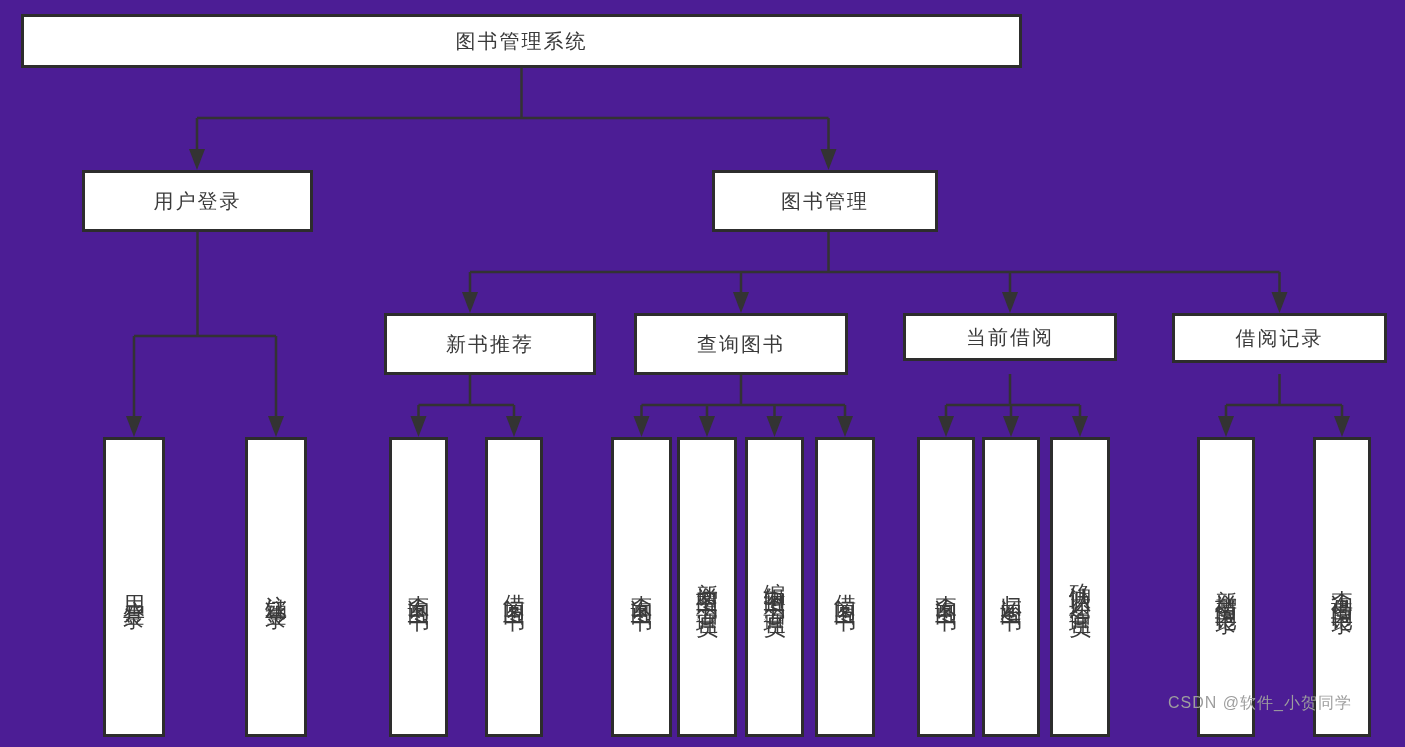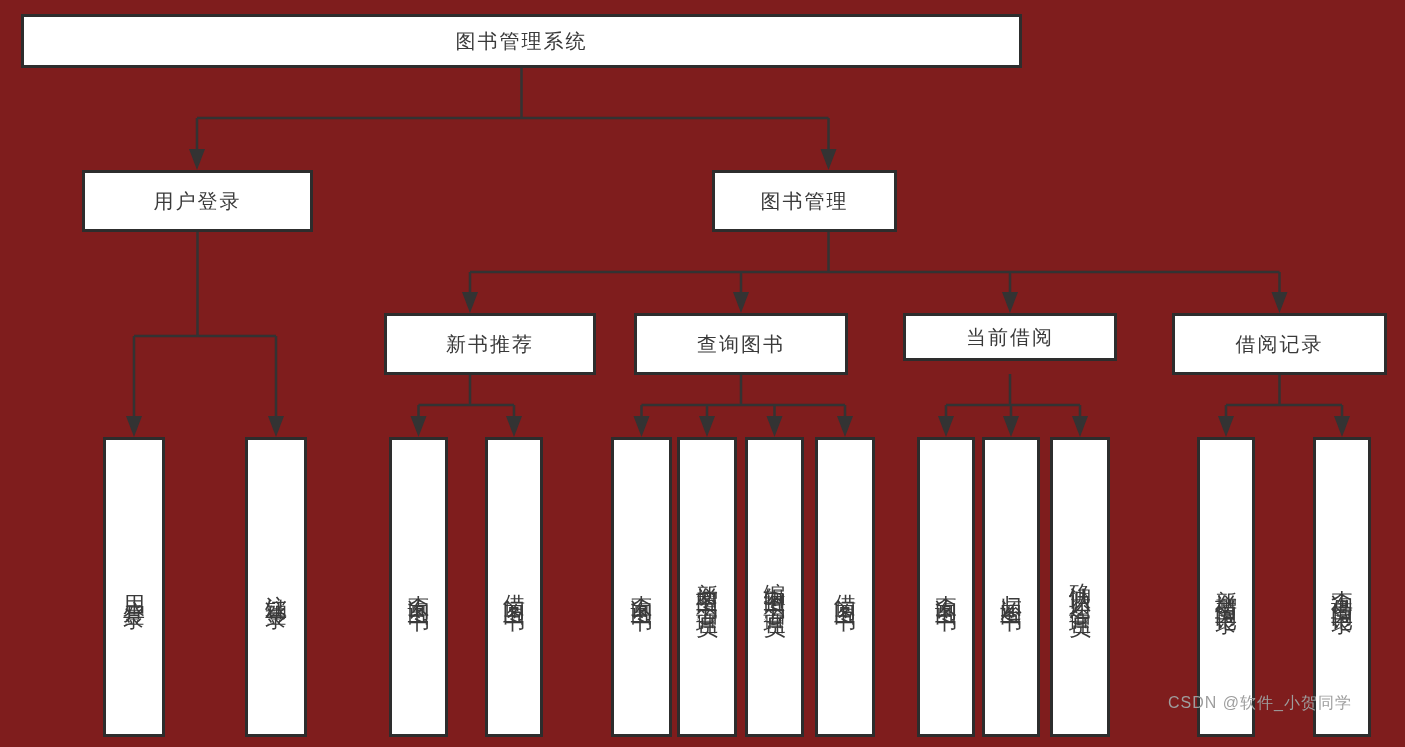--- a/index.html
+++ b/index.html
@@ -1,19 +1,19 @@
 <!DOCTYPE html>
 <html><head>
 <meta charset="utf-8">
 <style>
   html,body{margin:0;padding:0;background:#ffffff;}
   #stage{
     position:relative;
     width:1405px;height:747px;
-    background:#7f1d1d;
+    background:#4c1d95;
     font-family:"Liberation Sans", sans-serif;
     overflow:hidden;
   }
   #wires{position:absolute;left:0;top:0;z-index:1;}
   .node{
     position:absolute;
     box-sizing:border-box;
     background:#ffffff;
     border:3px solid #2d2d2d;
     color:#3a3a3a;
@@ -85,34 +85,34 @@
     </g>
   </svg>
 
   <div class="node h-node" style="left:21px;top:14px;width:1001px;height:54px;">
     <span>图书管理系统</span>
   </div>
 
   <div class="node h-node" style="left:82px;top:170px;width:231px;height:62px;">
     <span>用户登录</span>
   </div>
-  <div class="node h-node" style="left:712px;top:170px;width:185px;height:62px;">
+  <div class="node h-node" style="left:712px;top:170px;width:226px;height:62px;">
     <span>图书管理</span>
   </div>
 
   <div class="node h-node" style="left:384px;top:313px;width:212px;height:62px;">
     <span>新书推荐</span>
   </div>
   <div class="node h-node" style="left:634px;top:313px;width:214px;height:62px;">
     <span>查询图书</span>
   </div>
   <div class="node h-node" style="left:903px;top:313px;width:214px;height:48px;">
     <span>当前借阅</span>
   </div>
-  <div class="node h-node" style="left:1172px;top:313px;width:215px;height:62px;">
+  <div class="node h-node" style="left:1172px;top:313px;width:215px;height:50px;">
     <span>借阅记录</span>
   </div>
 
   <div class="node v-node" style="left:103px;top:437px;width:62px;height:300px;">
     <span>用户登录</span>
   </div>
   <div class="node v-node" style="left:245px;top:437px;width:62px;height:300px;">
     <span>注销登录</span>
   </div>
 

